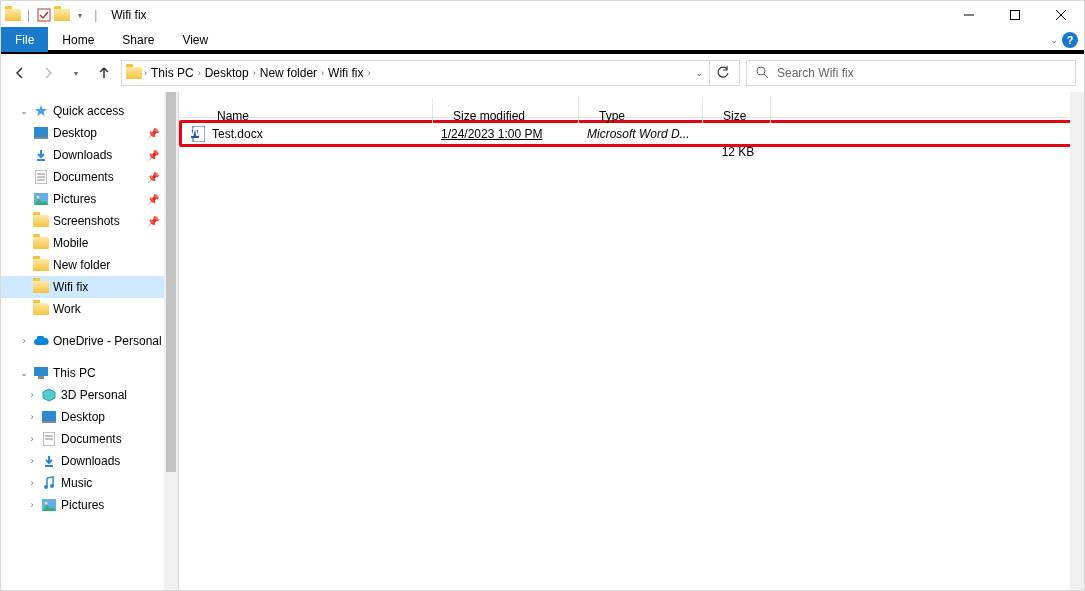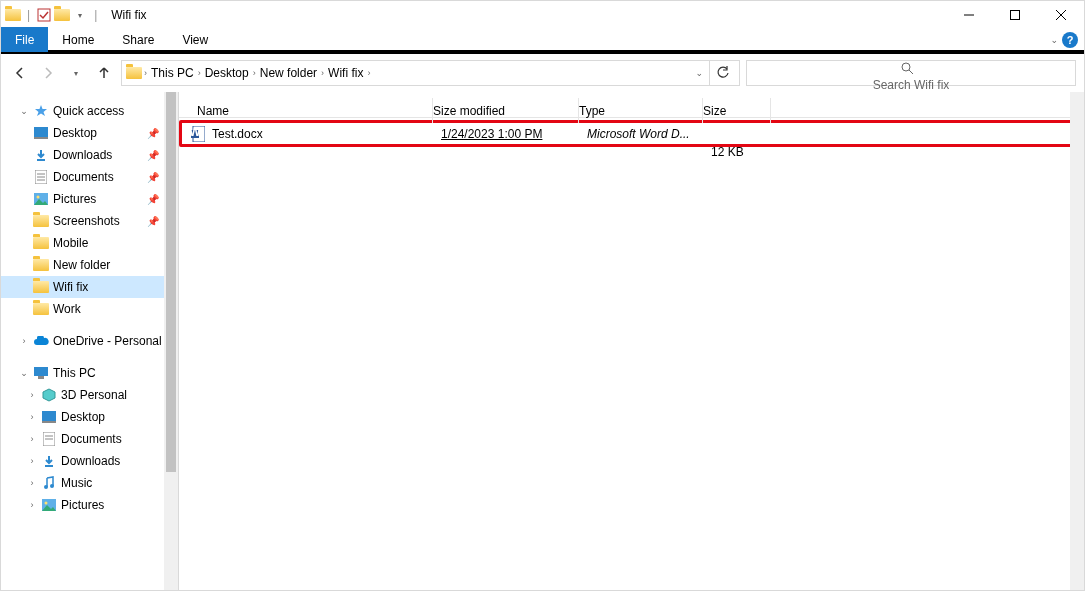--- a/index.html
+++ b/index.html
@@ -21,51 +21,51 @@
     .help-icon { width:16px; height:16px; border-radius:50%; background:#1979ca; color:#fff; display:flex; align-items:center; justify-content:center; font-size:11px; font-weight:bold; }
     
     .navbar { height:38px; display:flex; align-items:center; padding:0 8px; gap:6px; }
     .nav-btn { width:22px; height:22px; display:flex; align-items:center; justify-content:center; color:#666; }
     .nav-btn.disabled { color:#bbb; }
     .addr { flex:1; height:26px; border:1px solid #d9d9d9; display:flex; align-items:center; padding:0 4px; gap:2px; }
     .crumb { padding:0 2px; display:flex; align-items:center; gap:4px; }
     .crumb-sep { color:#666; font-size:9px; }
     .addr-tools { margin-left:auto; display:flex; align-items:center; gap:6px; }
     .refresh { width:26px; height:24px; border-left:1px solid #d9d9d9; display:flex; align-items:center; justify-content:center; }
-    .search { width:330px; height:26px; border:1px solid #d9d9d9; display:flex; align-items:center; padding:0 8px; color:#666;flex-direction:column; }
+    .search { width:330px; height:26px; border:1px solid #d9d9d9; display:flex; align-items:center; padding:0 8px; color:#666; }
     .search-icon { margin-right:8px; }
     
     .body { flex:1; display:flex; min-height:0; }
     
     .leftnav { width:178px; border-right:1px solid #d9d9d9; overflow:hidden; position:relative; padding-top:8px; }
     .leftnav-scroll { position:absolute; right:0; top:0; bottom:0; width:14px; background:#f0f0f0; }
     .leftnav-scroll .thumb { position:absolute; left:2px; right:2px; top:0; height:380px; background:#c2c2c2; }
     .tree-item { height:22px; display:flex; align-items:center; padding-left:10px; gap:4px; }
     .tree-item.depth1 { padding-left:18px; }
     .tree-item.depth2 { padding-left:32px; }
     .tree-item.depth2b { padding-left:26px; }
     .tree-item.selected { background:#cde8ff; }
     .tree-expand { width:10px; display:flex; justify-content:center; color:#666; font-size:9px; }
     .tree-icon { width:16px; height:16px; display:flex; align-items:center; justify-content:center; }
     .pin { margin-left:auto; margin-right:18px; color:#8a8a8a; font-size:10px; }
     
     .content { flex:1; position:relative; overflow:hidden; }
     .columns { height:26px; display:flex; align-items:center; border-bottom:1px solid #e5e5e5; color:#2a4f9e; }
-    .col { padding-left:0; border-right:1px solid #e5e5e5; height:100%; display:flex; align-items:center;margin-top:12px; }
+    .col { padding-left:20px; border-right:1px solid #e5e5e5; height:100%; display:flex; align-items:flex-end;margin-top:12px; }
     .col.name { width:254px; }
     .col.date { width:146px; }
     .col.type { width:124px; }
     .col.size { width:68px; justify-content:flex-start; }
     .file-row-wrap { border:3px solid #e30613; margin:2px 4px 0 0; border-radius:2px; }
     .file-row { height:21px; display:flex; align-items:center; }
     .fcell { padding-left:8px; }
     .fcell.name { width:251px; display:flex; align-items:center; gap:6px; }
     .fcell.date { width:146px;text-decoration:underline; }
     .fcell.type { width:124px; overflow:hidden; text-overflow:ellipsis; white-space:nowrap;font-style:italic; }
-    .fcell.size { width:62px; text-align:left;margin-top:36px; }
+    .fcell.size { width:62px; text-align:center;margin-top:36px; }
     .content-scroll { position:absolute; right:0; top:0; bottom:0; width:14px; background:#f0f0f0; }
     
     .status { height:22px; border-top:1px solid #d9d9d9; display:flex; align-items:center; padding:0 6px; }
     .status-text { font-size:12px; }
     .view-btns { margin-left:auto; display:flex; gap:4px; }
     .view-btn { width:20px; height:16px; border:1px solid #99b; display:flex; align-items:center; justify-content:center; }
     .view-btn.active { background:#cde8ff; }
     
     .folder-icon { width:16px; height:12px; background:linear-gradient(#ffe9a6,#f5c23d); border-radius:1px; position:relative; }
     .folder-icon::before { content:""; position:absolute; top:-3px; left:0; width:7px; height:3px; background:#f5c23d; border-radius:1px 1px 0 0; }

